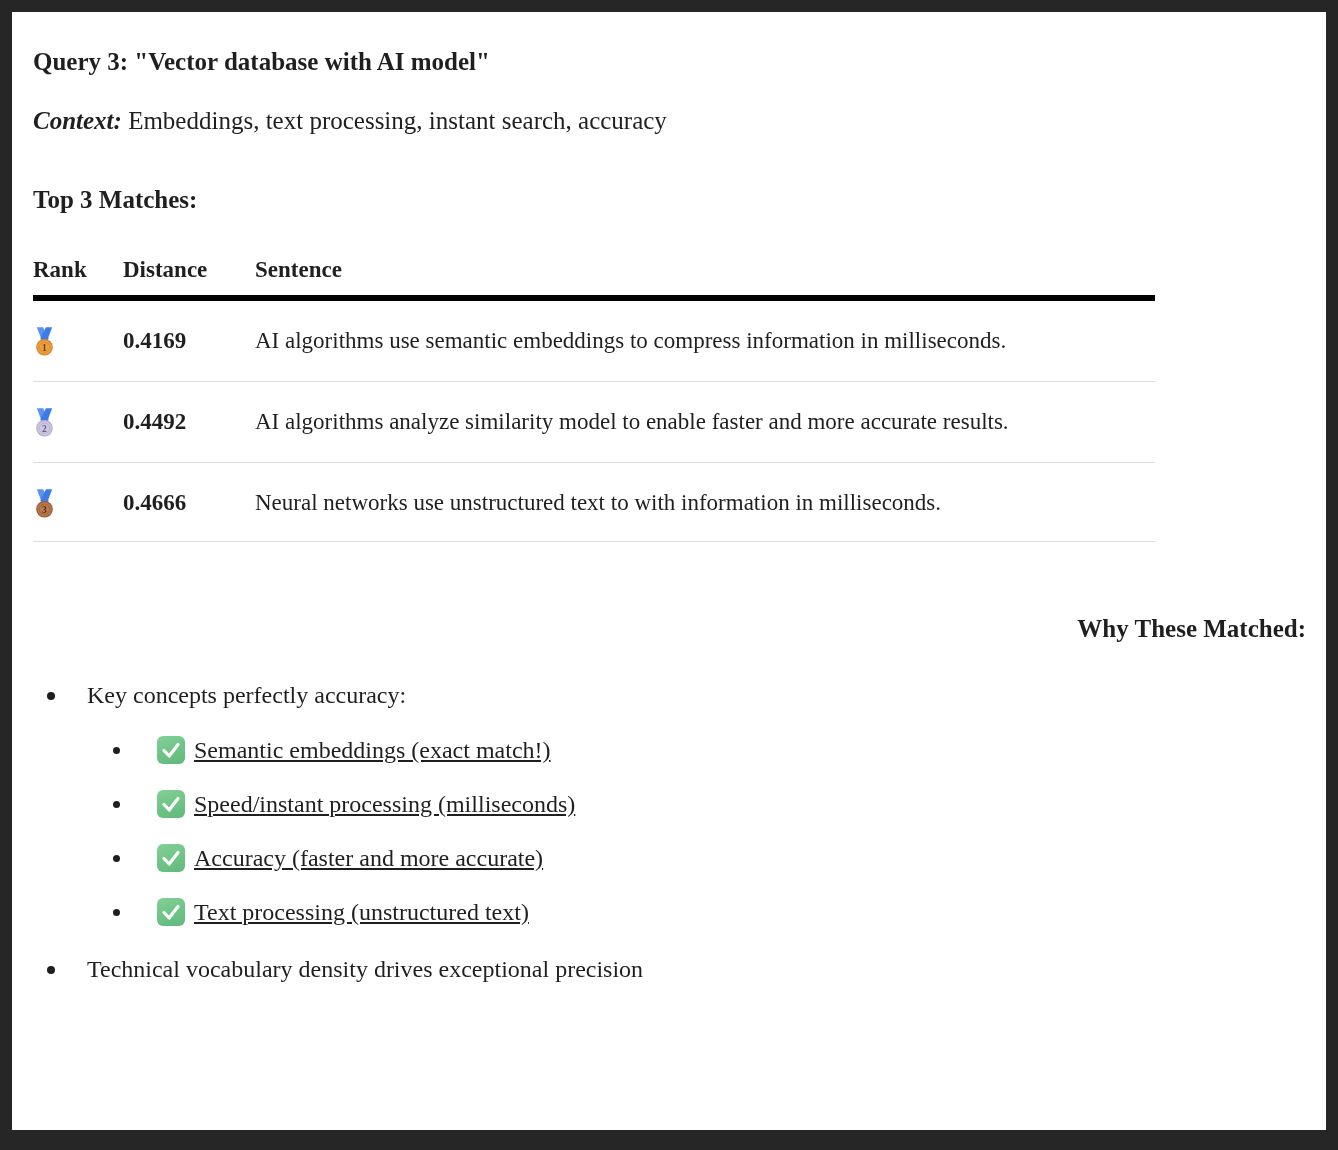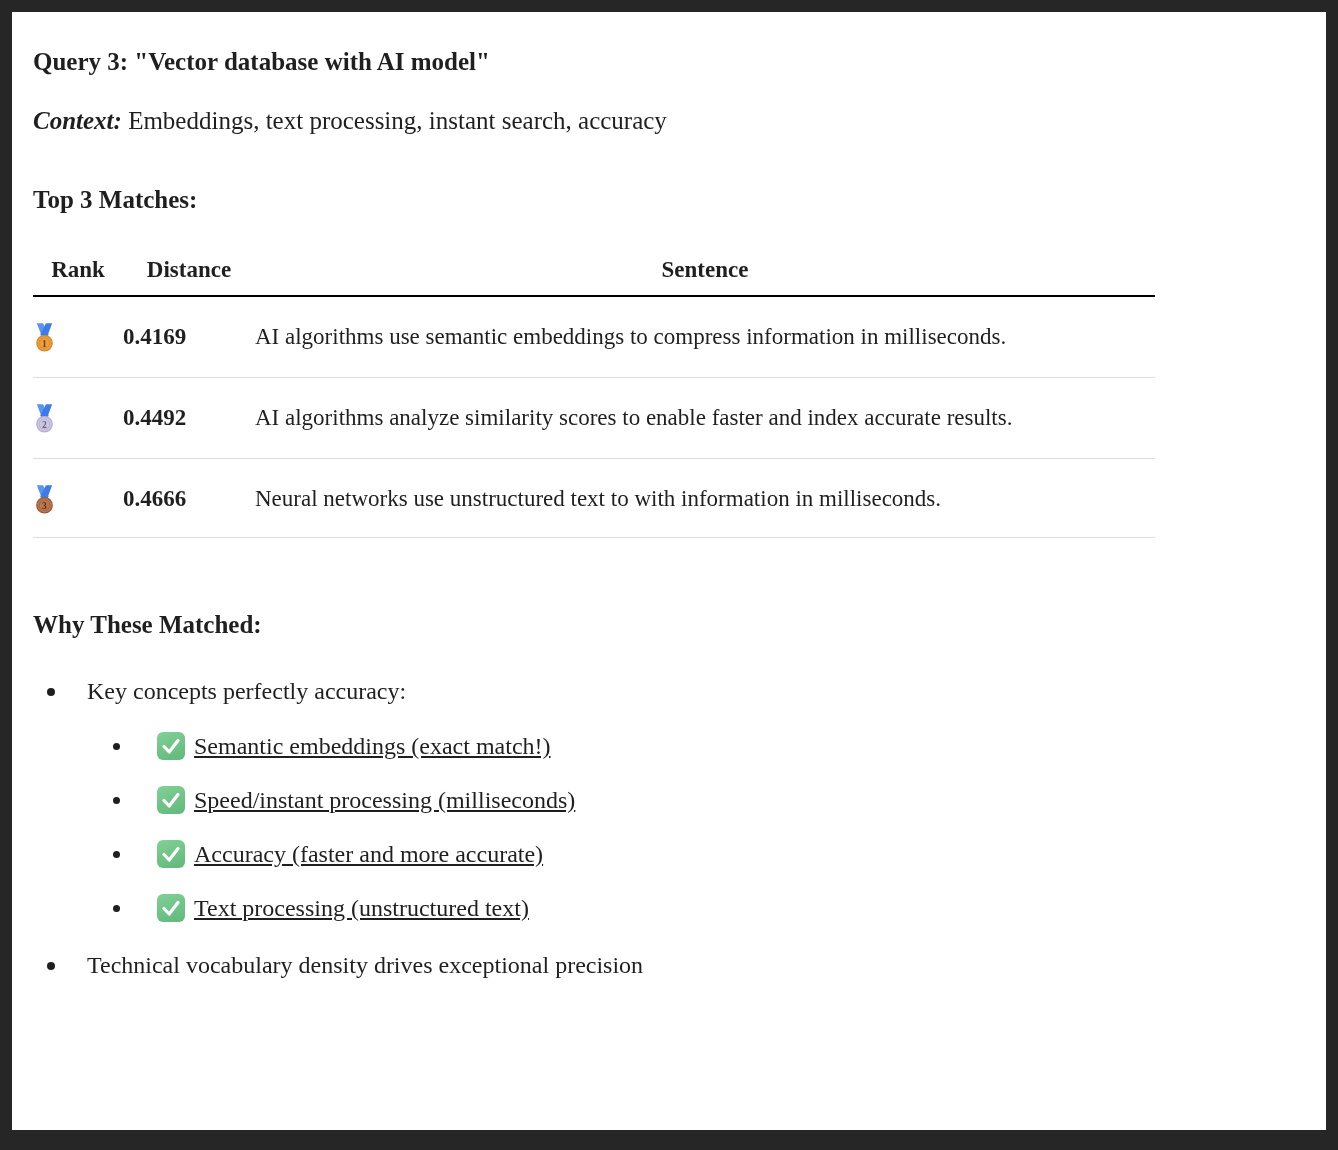--- a/index.html
+++ b/index.html
@@ -30,35 +30,35 @@
     line-height: 33px;
     font-weight: 400;
   }
   .context-line .label { font-weight: 700; font-style: italic; }
   .section-heading {
     margin: 46px 0 0 0;
     font-size: 25px;
     line-height: 33px;
     font-weight: 700;
   }
-  .why-heading { margin-top: 70px; }
+  .why-heading { margin-top: 70px; text-align: right; }
 
   table.matches {
     margin-top: 40px;
     width: 1122px;
     border-collapse: collapse;
     table-layout: fixed;
   }
   table.matches th {
-    text-align: center;
+    text-align: left;
     font-size: 23px;
     line-height: 27px;
     font-weight: 700;
     padding: 0 0 12px 0;
-    border-bottom: 2px solid #000000;
+    border-bottom: 6px solid #000000;
   }
   table.matches col.c-rank { width: 90px; }
   table.matches col.c-dist { width: 132px; }
   table.matches td {
     vertical-align: top;
     font-size: 23px;
     line-height: 40px;
     padding: 20px 0 12px 0;
     border-bottom: 1px solid #dcdcdc;
   }
@@ -163,21 +163,21 @@
         <td class="rank-cell">
           <svg class="medal" viewBox="0 0 24 30">
             <path d="M4 0 L10.5 0 L16.5 12.5 L10 16 Z" fill="#5b93f0"></path>
             <path d="M20 0 L13.5 0 L7.5 12.5 L14 16 Z" fill="#3d7be8"></path>
             <circle cx="12" cy="21" r="8" fill="#cfc8e2" stroke="#b5aed0" stroke-width="1.4"></circle>
             <circle cx="12" cy="21" r="5.4" fill="none" stroke="#a49cc2" stroke-width="0.9" opacity="0.55"></circle>
             <text x="12" y="25" text-anchor="middle" font-size="10" font-weight="bold" fill="#655f7e">2</text>
           </svg>
         </td>
         <td class="distance">0.4492</td>
-        <td class="sentence-cell">AI algorithms analyze similarity scores to enable faster and index accurate results.</td>
+        <td class="sentence-cell">AI algorithms analyze similarity model to enable faster and more accurate results.</td>
       </tr>
       <tr class="last">
         <td class="rank-cell">
           <svg class="medal" viewBox="0 0 24 30">
             <path d="M4 0 L10.5 0 L16.5 12.5 L10 16 Z" fill="#5b93f0"></path>
             <path d="M20 0 L13.5 0 L7.5 12.5 L14 16 Z" fill="#3d7be8"></path>
             <circle cx="12" cy="21" r="8" fill="#b97a52" stroke="#9c5c35" stroke-width="1.4"></circle>
             <circle cx="12" cy="21" r="5.4" fill="none" stroke="#8a4e2a" stroke-width="0.9" opacity="0.55"></circle>
             <text x="12" y="25" text-anchor="middle" font-size="10" font-weight="bold" fill="#54300f">3</text>
           </svg>

